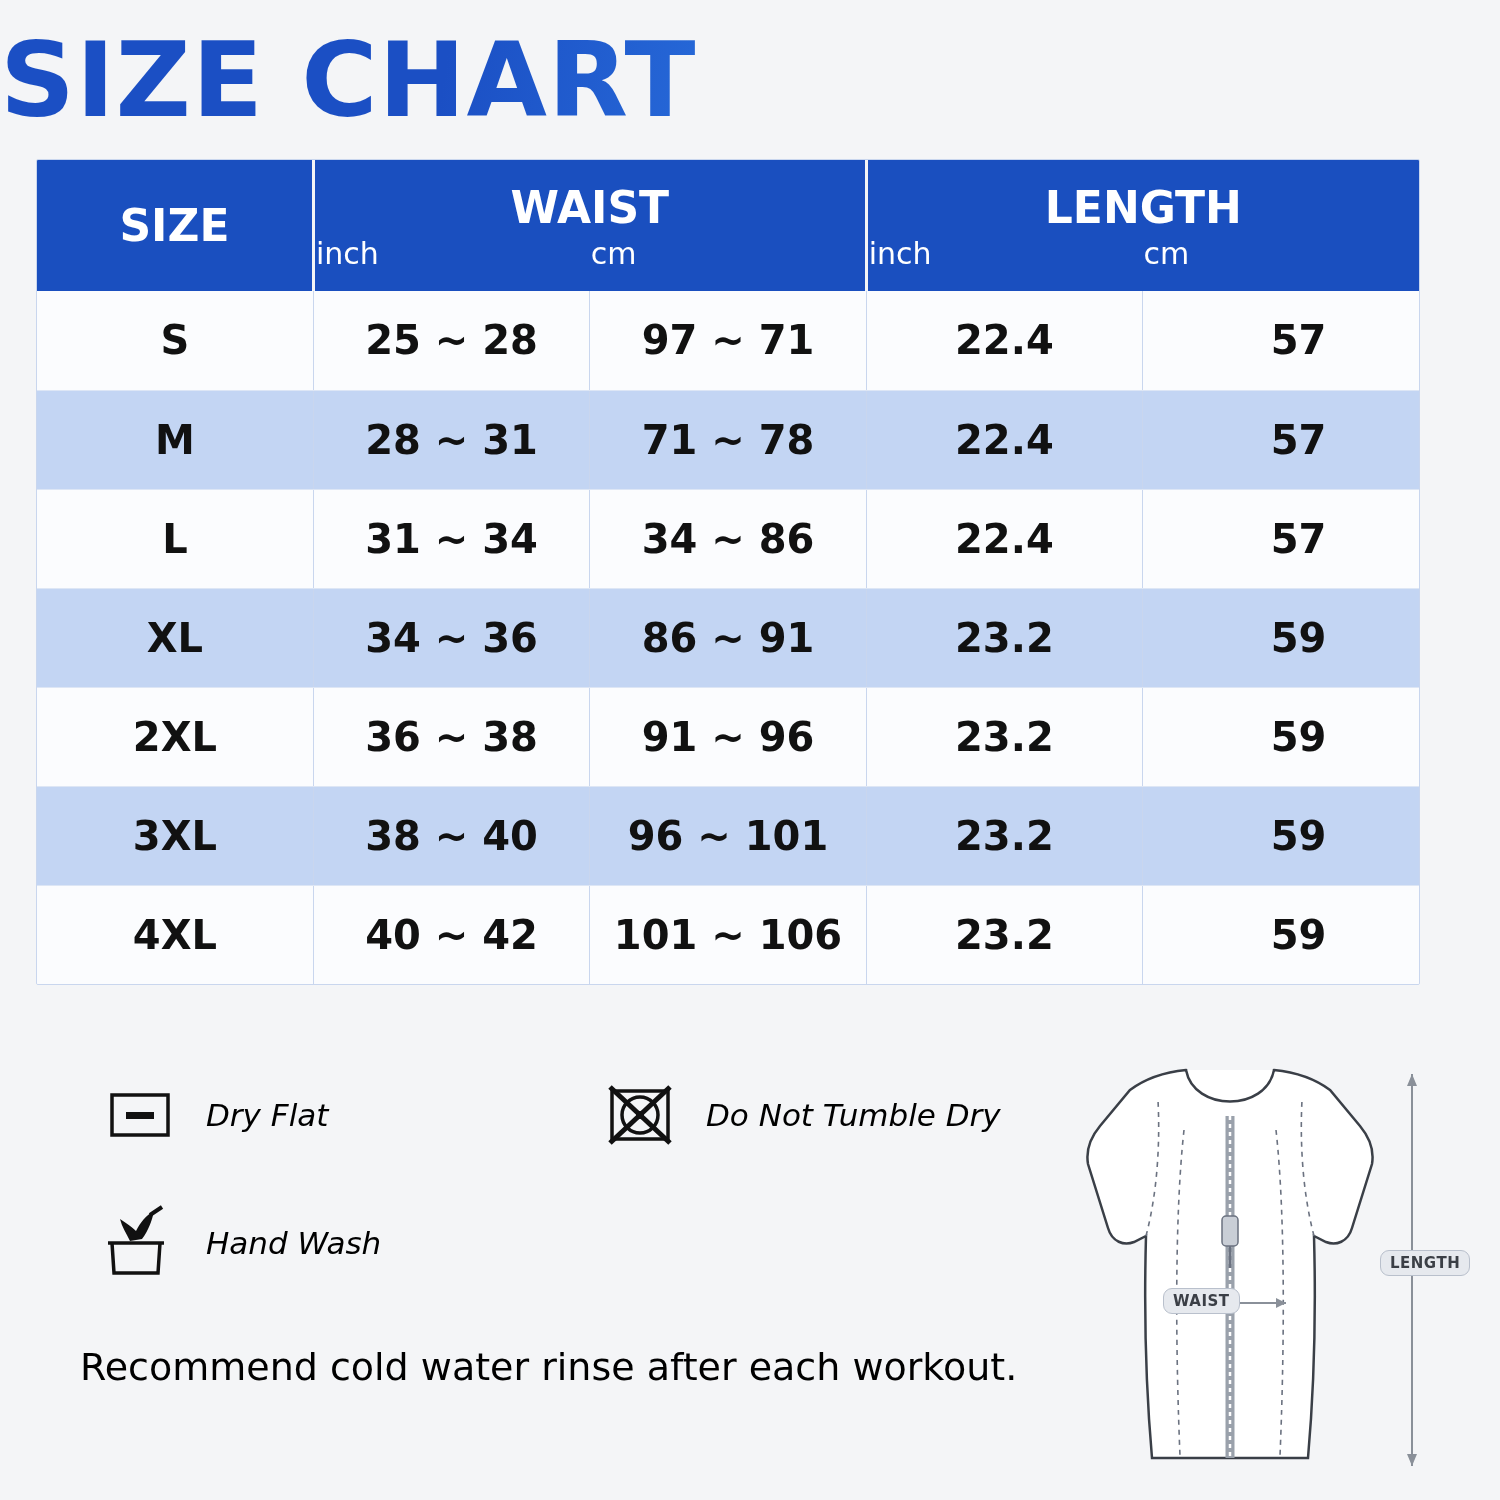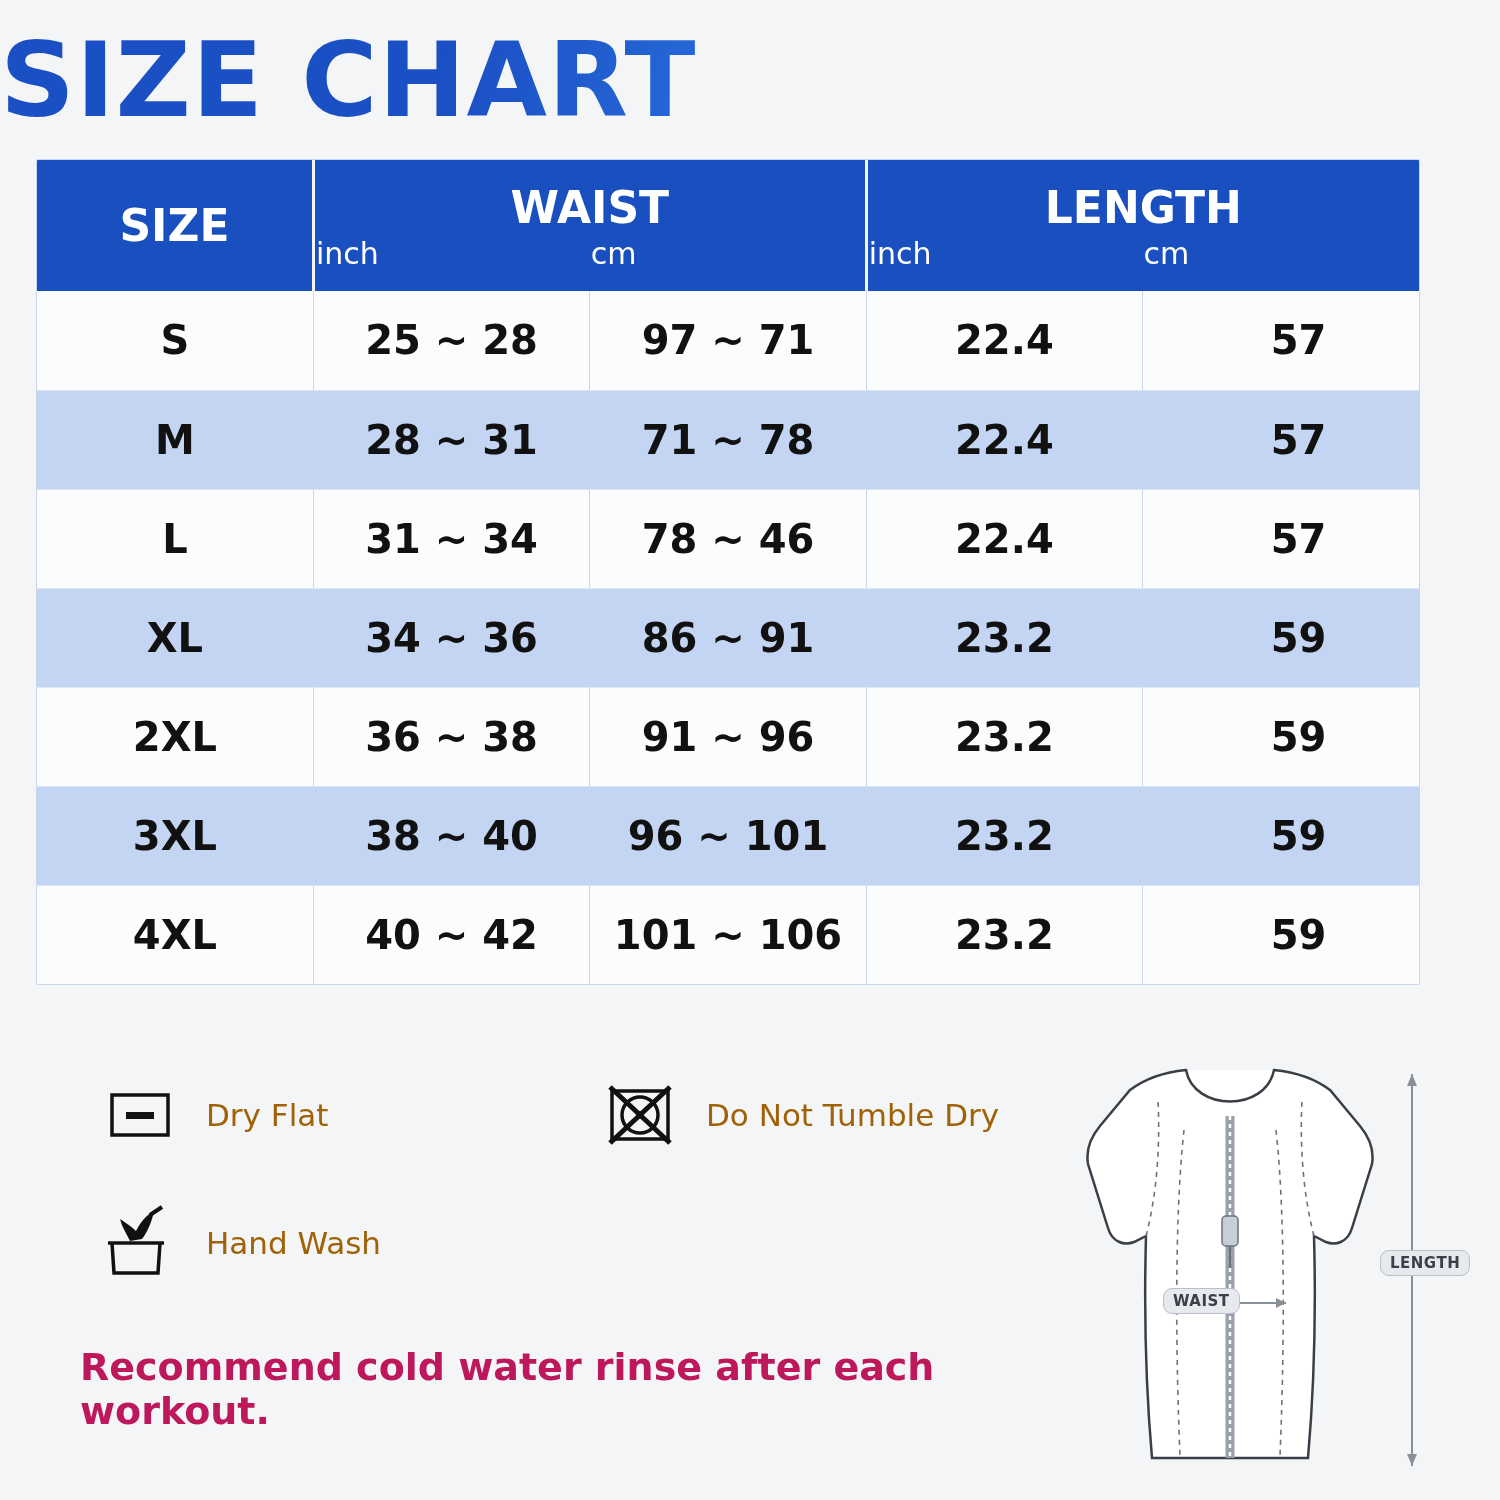--- a/index.html
+++ b/index.html
@@ -82,29 +82,30 @@
   }
   .care-grid {
     display: grid;
     grid-template-columns: 1fr 1fr;
     row-gap: 48px;
   }
   .care-item { display: flex; align-items: center; }
   .care-icon { width: 120px; display: flex; justify-content: center; align-items: center; }
   .care-label {
     font-size: 31px;
-    color: #a16207;
+    color: #000000;
     font-family: "DejaVu Sans", sans-serif;
     margin-left: 6px;
+    font-style: italic;
   }
   .recommend {
     margin-top: 62px;
     font-size: 38px;
-    font-weight: bold;
-    color: #be185d;
+    font-weight: normal;
+    color: #000000;
     font-family: "DejaVu Sans", sans-serif;
   }
 
   
   .garment {
     position: absolute;
     right: 52px;
     top: 1060px;
     width: 440px;
     height: 420px;
@@ -155,21 +156,21 @@
       <tr class="even">
         <td>M</td>
         <td>28 ~ 31</td>
         <td>71 ~ 78</td>
         <td>22.4</td>
         <td>57</td>
       </tr>
       <tr class="odd">
         <td>L</td>
         <td>31 ~ 34</td>
-        <td>78 ~ 46</td>
+        <td>34 ~ 86</td>
         <td>22.4</td>
         <td>57</td>
       </tr>
       <tr class="even">
         <td>XL</td>
         <td>34 ~ 36</td>
         <td>86 ~ 91</td>
         <td>23.2</td>
         <td>59</td>
       </tr>

